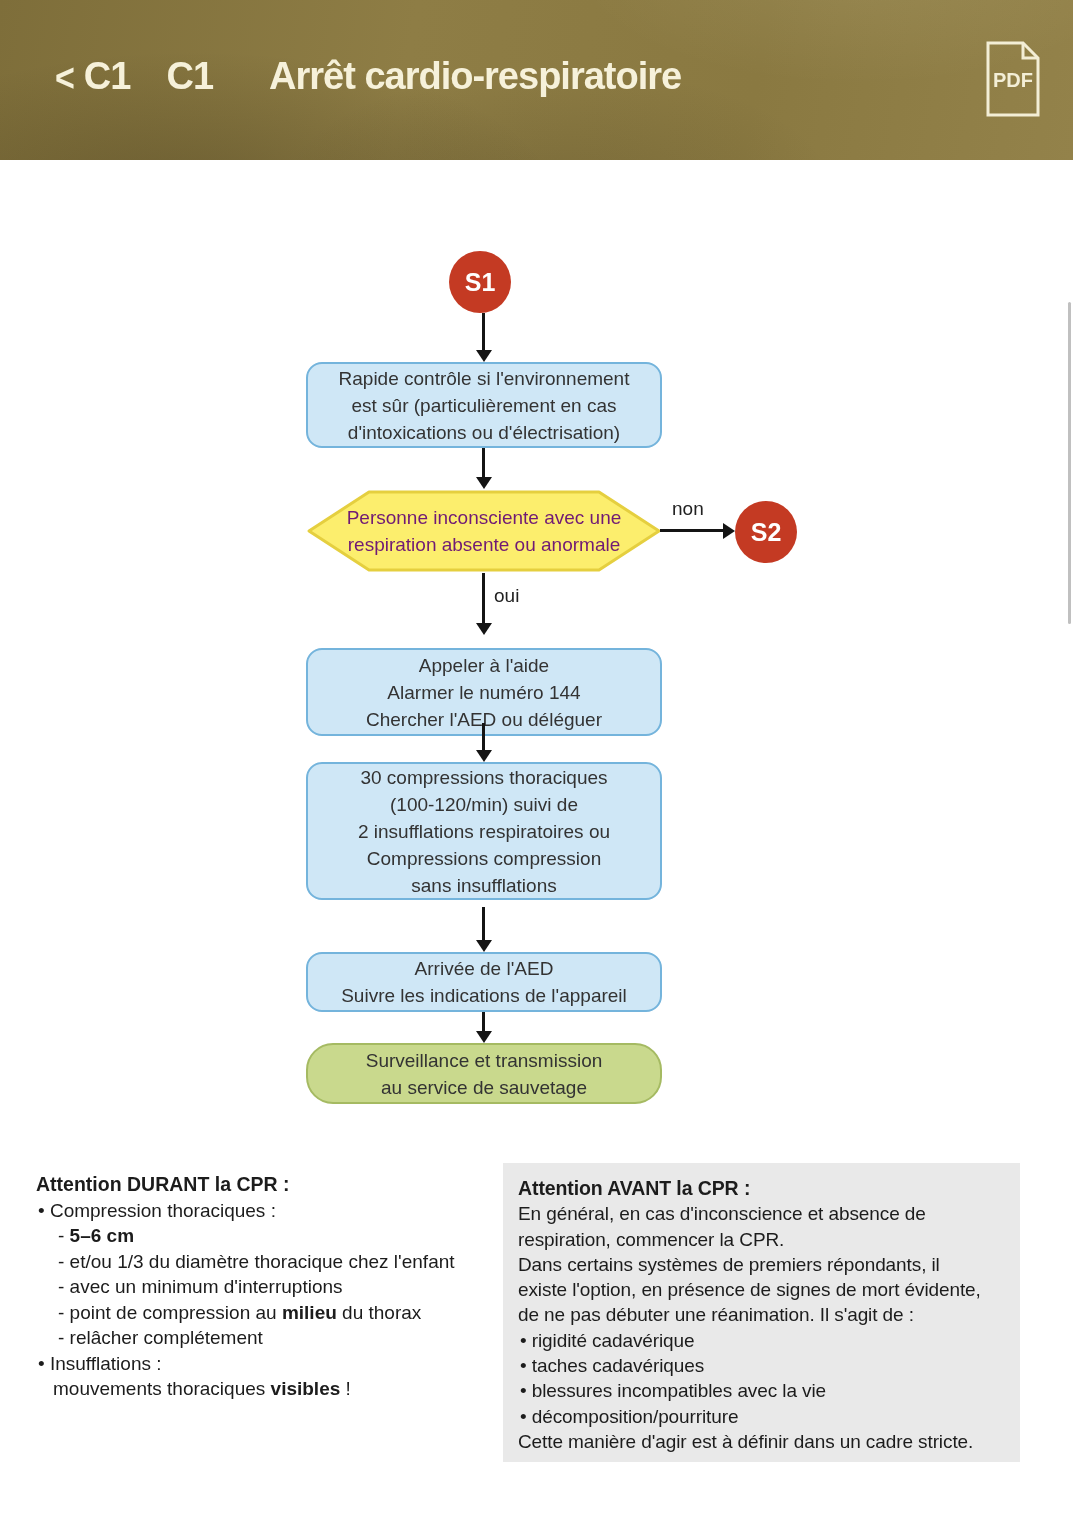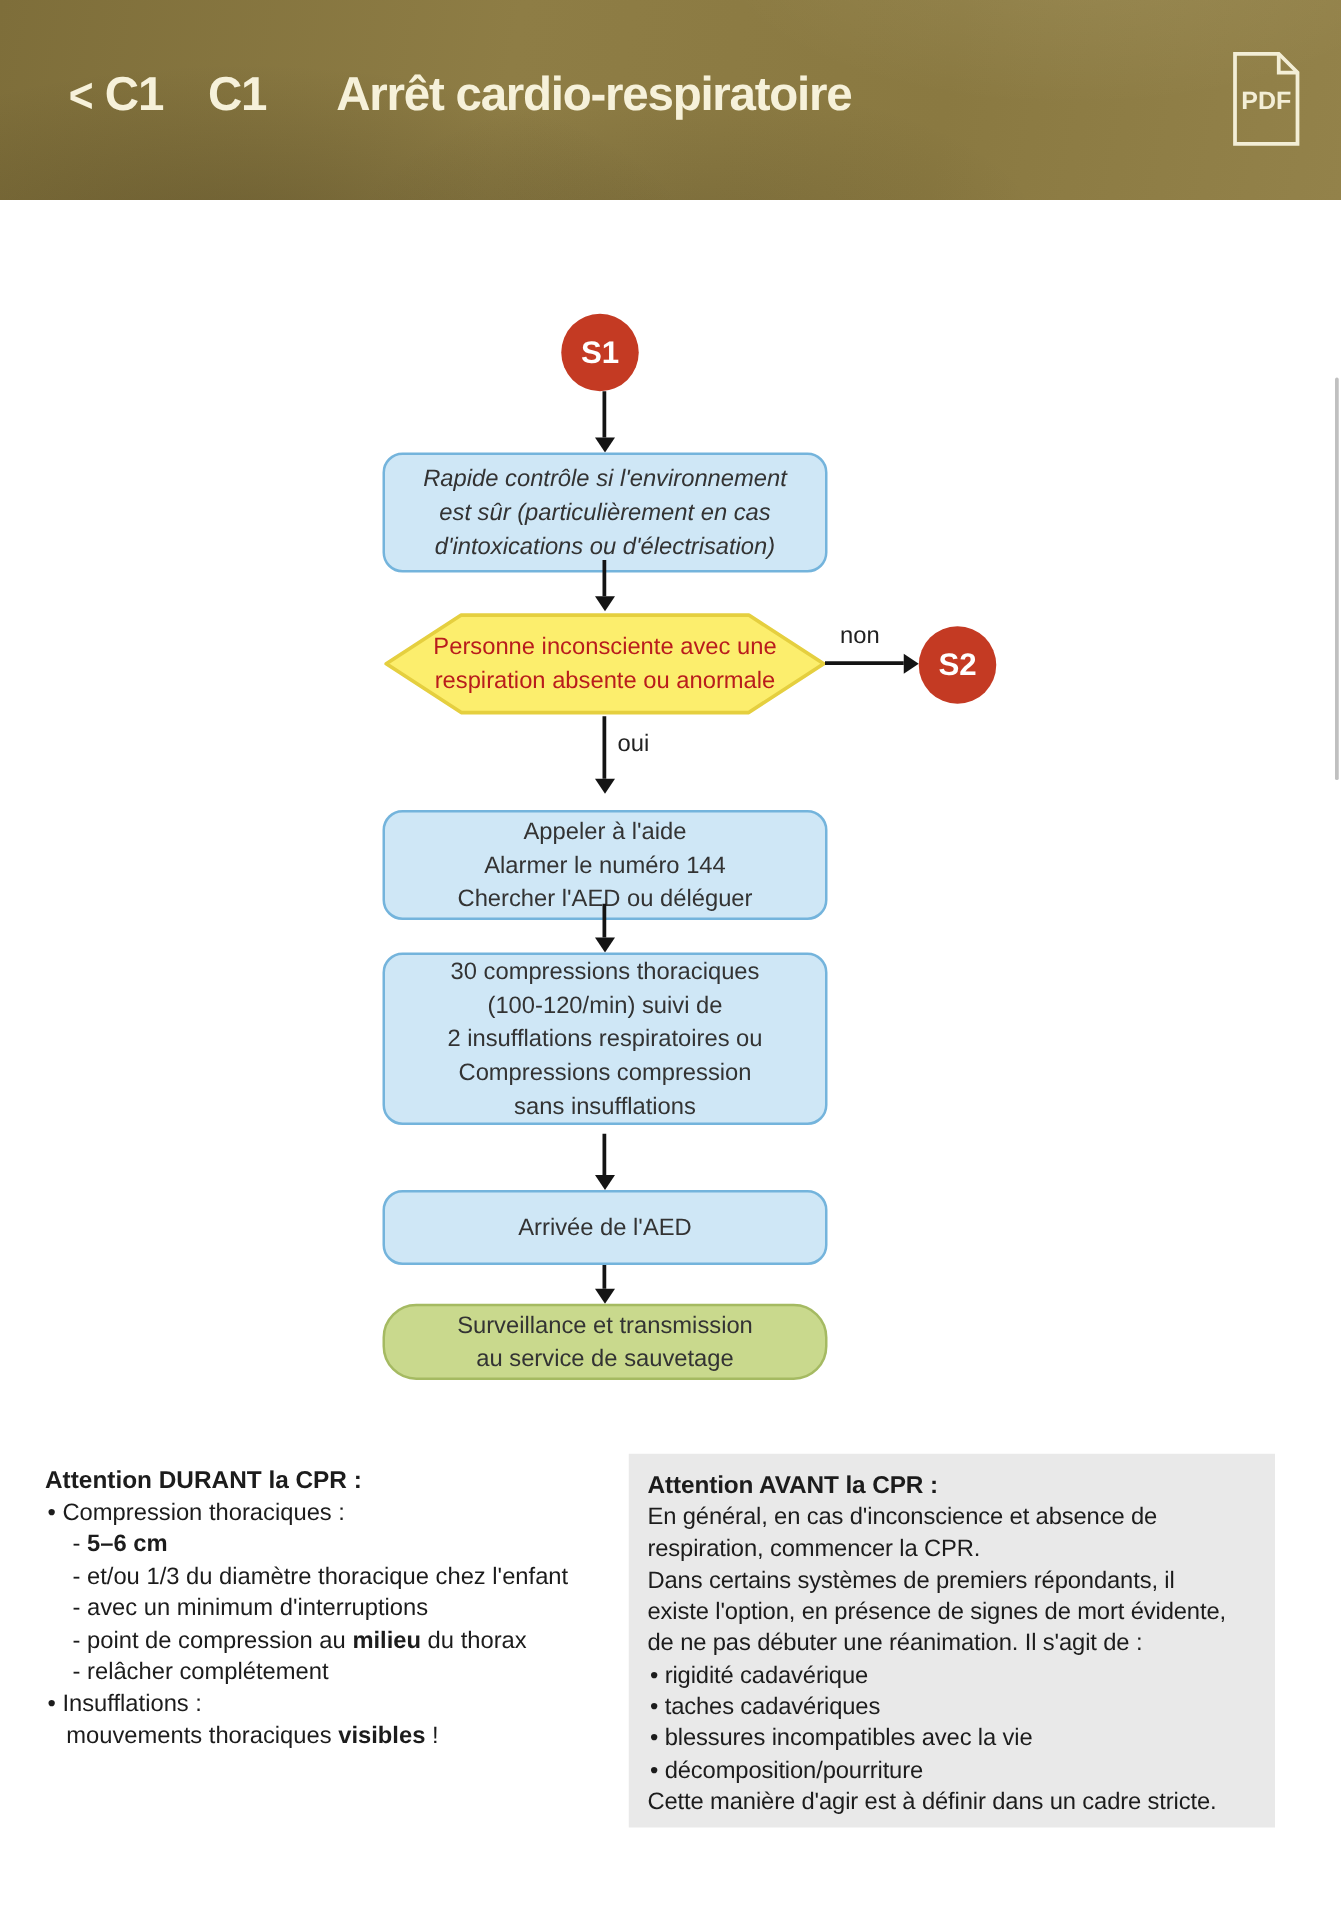--- a/index.html
+++ b/index.html
@@ -33,21 +33,21 @@
     position:absolute;left:306px;width:356px;box-sizing:border-box;
     background:#cfe7f6;border:2.5px solid #74b4dc;border-radius:16px;
     display:flex;flex-direction:column;justify-content:center;align-items:center;
     font-size:19px;line-height:27px;color:#333;text-align:center;
   }
   .box.green{background:#c9d98d;border-color:#a5ba62;border-radius:27px;}
   .hexwrap{position:absolute;left:306px;top:489px;width:356px;height:84px;}
   .hextext{
     position:absolute;left:0;top:0;width:100%;height:100%;
     display:flex;flex-direction:column;justify-content:center;align-items:center;
-    font-size:19px;line-height:27px;color:#b91c1c;text-align:center;
+    font-size:19px;line-height:27px;color:#701a75;text-align:center;
   }
   .arrow-v{position:absolute;width:3px;background:#141414;}
   .arrow-v::after{
     content:"";position:absolute;left:50%;bottom:-12px;transform:translateX(-50%);
     width:0;height:0;border:8px solid transparent;border-bottom:none;border-top:12px solid #141414;
   }
   .arrow-h{position:absolute;height:3px;background:#141414;}
   .arrow-h::after{
     content:"";position:absolute;top:50%;right:-12px;transform:translateY(-50%);
     width:0;height:0;border:8px solid transparent;border-right:none;border-left:12px solid #141414;
@@ -88,21 +88,21 @@
   </div>
 </div>
 
 <div>
   <div class="node" style="left:449px;top:251px;">
     <span>S1</span>
   </div>
 
   <div class="arrow-v" style="left:482px;top:313px;height:37px;"></div>
 
-  <div class="box" style="top:362px;height:96px;font-style:italic;">
+  <div class="box" style="top:362px;height:86px;">
     <div>Rapide contrôle si l'environnement</div>
     <div>est sûr (particulièrement en cas</div>
     <div>d'intoxications ou d'électrisation)</div>
   </div>
 
   <div class="arrow-v" style="left:482px;top:448px;height:29px;"></div>
 
   <div class="hexwrap">
     <svg width="356" height="84" viewBox="0 0 356 84">
       <polygon points="3,42 63,3 293,3 353,42 293,81 63,81" fill="#fcee6d" stroke="#e5cf3f" stroke-width="3" stroke-linejoin="round"></polygon>
@@ -135,20 +135,21 @@
     <div>(100-120/min) suivi de</div>
     <div>2 insufflations respiratoires ou</div>
     <div>Compressions compression</div>
     <div>sans insufflations</div>
   </div>
 
   <div class="arrow-v" style="left:482px;top:907px;height:33px;"></div>
 
   <div class="box" style="top:952px;height:60px;">
     <div>Arrivée de l'AED</div>
+    <div>Suivre les indications de l'appareil</div>
   </div>
 
   <div class="arrow-v" style="left:482px;top:1012px;height:19px;"></div>
 
   <div class="box green" style="top:1043px;height:61px;">
     <div>Surveillance et transmission</div>
     <div>au service de sauvetage</div>
   </div>
 </div>
 

